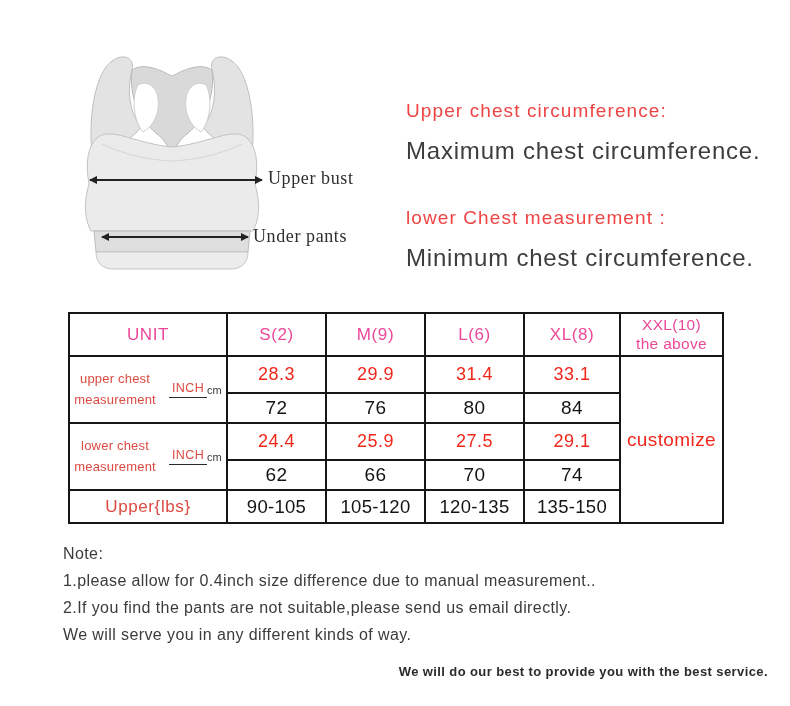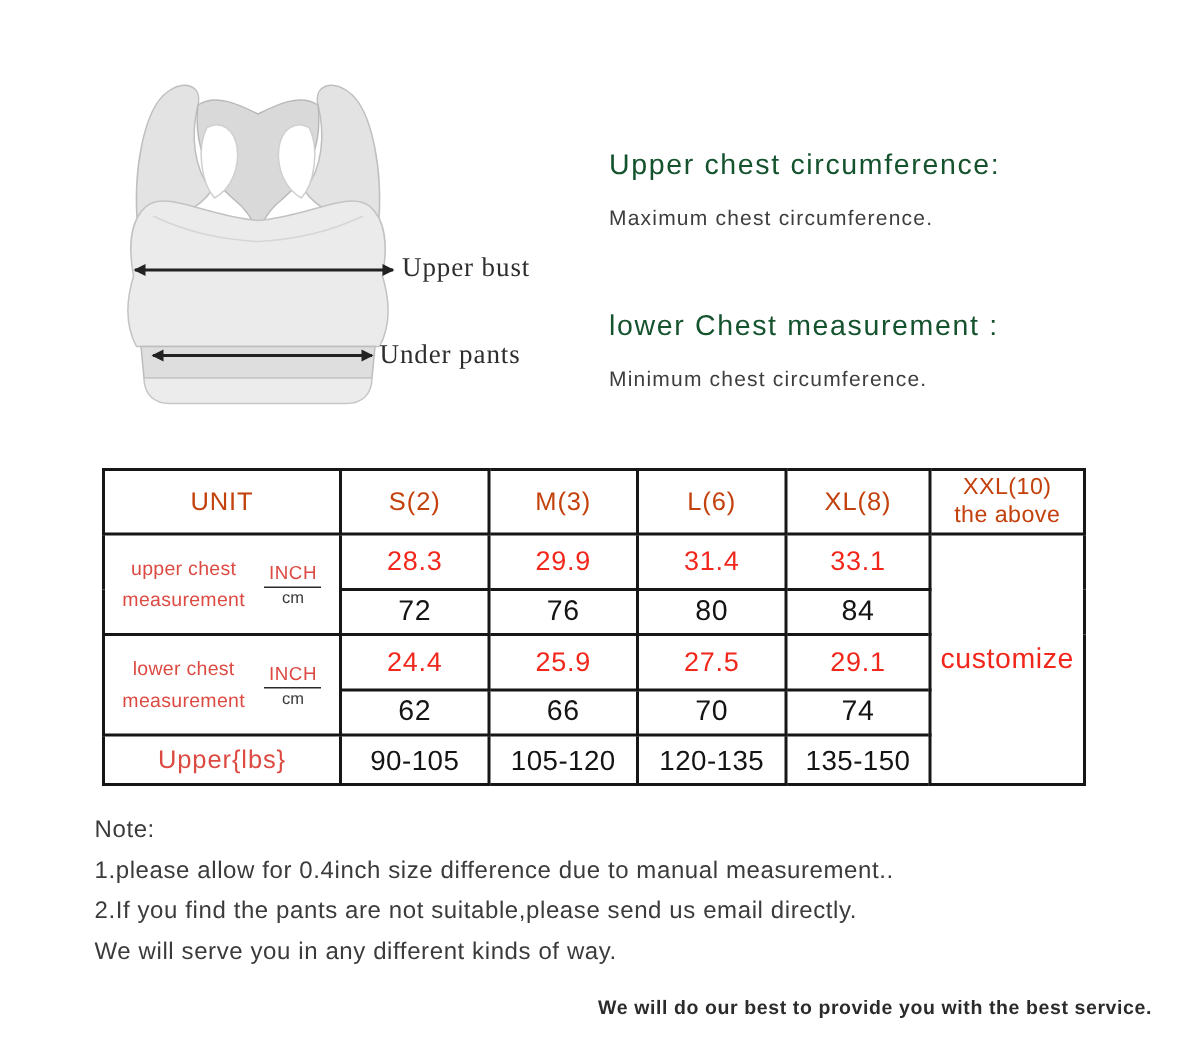--- a/index.html
+++ b/index.html
@@ -30,52 +30,52 @@
     position:absolute; font-size:18px; letter-spacing:0.6px; color:#2e2e2e;
     white-space:nowrap;
     font-family:Liberation Serif, serif;
   }
   .label-upper { left:268px; top:168px; }
   .label-under { left:253px; top:226px; }
 
   
   .def-title {
     position:absolute; left:406px; font-size:19px; letter-spacing:1.1px;
-    color:#14532d; white-space:nowrap;
+    color:#ef4444; white-space:nowrap;
   }
   .def-desc {
-    position:absolute; left:406px; font-size:14px; letter-spacing:0.8px;
+    position:absolute; left:406px; font-size:24px; letter-spacing:0.8px;
     color:#3d3d3d; white-space:nowrap;
   }
   .t1 { top:100px; } .d1 { top:137px; }
   .t2 { top:207px; } .d2 { top:244px; }
 
   
   .size-table {
     position:absolute; left:68px; top:312px;
     border-collapse:collapse; table-layout:fixed; width:654px;
   }
   .size-table td {
     border:2px solid #161616; text-align:center; vertical-align:middle;
     padding:0; overflow:hidden;
   }
-  .r-head td { height:43px; font-size:17px; letter-spacing:0.6px; color:#c2410c; }
+  .r-head td { height:43px; font-size:17px; letter-spacing:0.6px; color:#ec4899; }
   .xxl-head div { font-size:15.5px; line-height:1.18; letter-spacing:0.3px; }
   .r-inch td { height:37px; }
   .r-cm td { height:30px;margin-left:12px; }
   .r-weight td { height:33px; }
 
   .v-inch  { font-size:18px; color:#f2271c; letter-spacing:0.5px; }
   .v-cm    { font-size:19px; color:#141414; letter-spacing:0.5px; }
   .v-weight{ font-size:18.5px; color:#141414; letter-spacing:0.3px; }
 
   .label-cell { }
   .label-flex { display:flex; align-items:center; justify-content:center; gap:13px; }
   .label-lines { text-align:center; font-size:13px; line-height:1.55; color:#dc4a42; letter-spacing:0.2px; }
-  .frac { display:inline-flex; flex-direction:column; align-items:center; }
+  .frac { display:inline-flex; align-items:center; }
   .frac .u-top {
     font-size:12.5px; color:#dc4a42; letter-spacing:0.4px;
     border-bottom:1.5px solid #2b2b2b; padding:0 3px 2px;
   }
   .frac .u-bottom { font-size:11px; color:#3a3a3a; padding-top:1px; }
 
   .weight-label { font-size:17px; color:#dc4a42; letter-spacing:0.6px; }
   .customize-cell { font-size:19px; color:#f2271c; letter-spacing:0.4px; }
 
   
@@ -131,21 +131,21 @@
         <col style="width:99px">
         <col style="width:99px">
       <col style="width:99px">
         <col style="width:96px">
         <col style="width:103px">
     </colgroup>
     <tbody>
         <tr class="r-head">
       <td>UNIT</td>
       <td>S(2)</td>
-      <td>M(3)</td>
+      <td>M(9)</td>
       <td>L(6)</td>
       <td>XL(8)</td>
       <td class="xxl-head">
         <div>XXL(10)</div>
         <div>the above</div>
       </td>
     </tr>
     <tr class="r-inch">
       <td class="label-cell" rowspan="2">
         <div class="label-flex">

